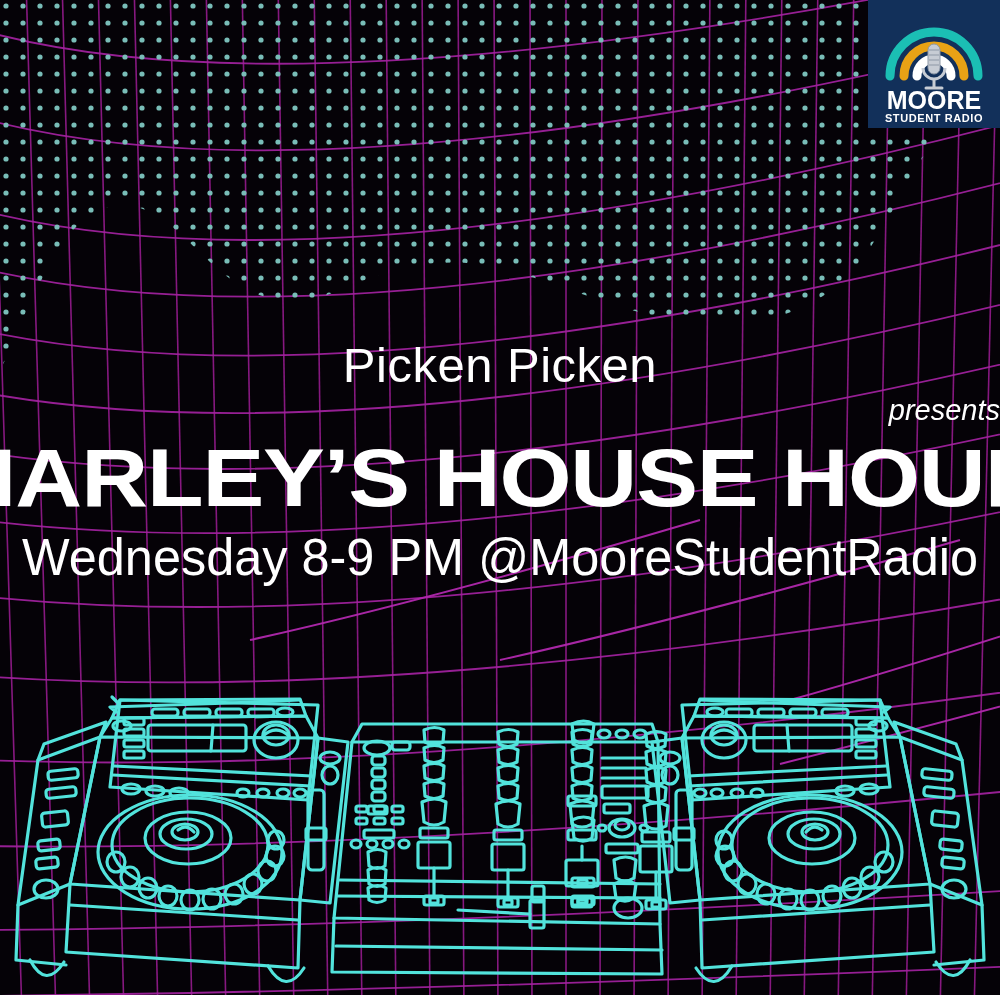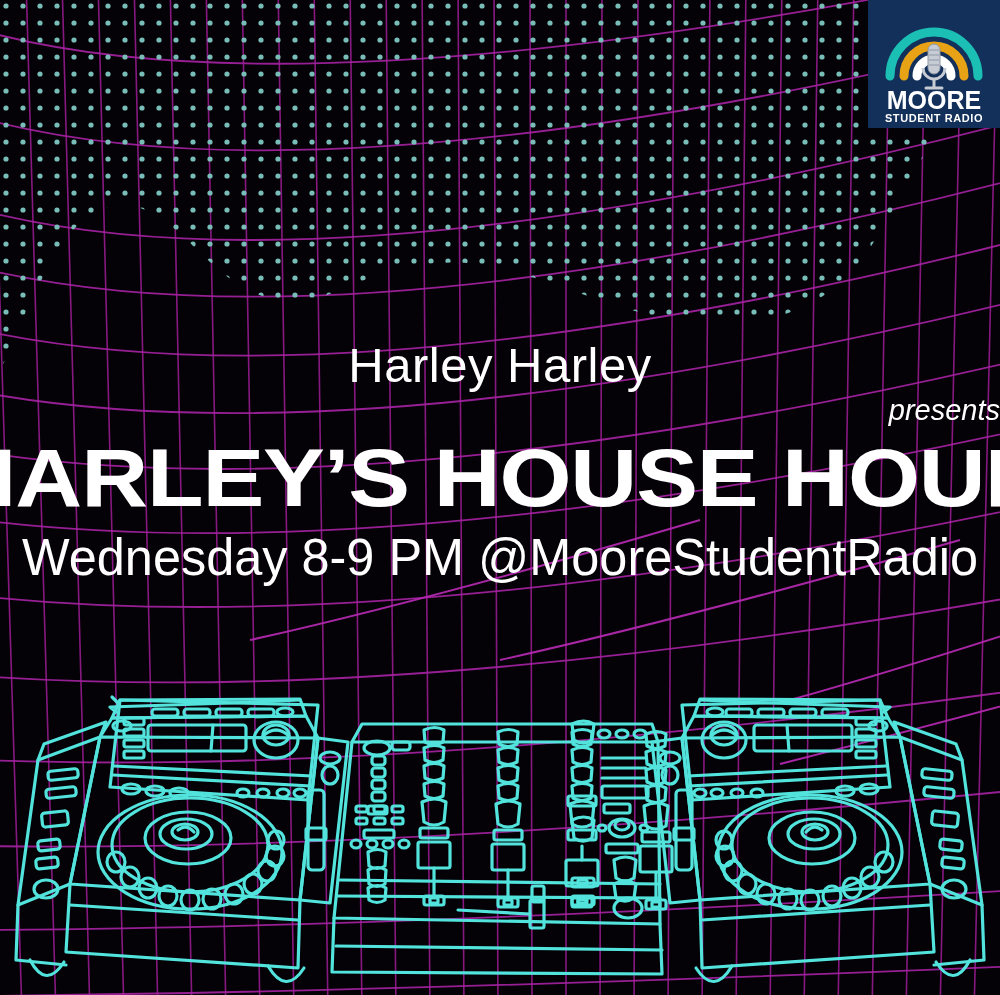--- a/index.html
+++ b/index.html
@@ -429,21 +429,21 @@
         <path d="M 70 905 L 298 920"></path>
         <path d="M 18 905 L 16 960 L 66 965"></path>
         <path d="M 30 960 q 16 30 34 2"></path>
         <path d="M 268 966 q 18 30 36 2"></path>
       </g>
 
     </g>
   </svg>
 
   <div id="text-block">
-    <div id="presenter-name">Harley Harley</div>
+    <div id="presenter-name">Picken Picken</div>
     <div id="presents-label">presents</div>
     <div id="show-title">HARLEY’S HOUSE HOUR</div>
     <div id="schedule-line">Wednesday 8-9 PM @MooreStudentRadio</div>
   </div>
 
   <div id="logo-badge">
     <svg width="132" height="128" viewBox="0 0 132 128">
       <rect x="0" y="0" width="132" height="128" fill="#12305a"></rect>
 
       <path d="M 22 76 A 44 44 0 0 1 110 76" fill="none" stroke="#1bbfb4" stroke-width="9" stroke-linecap="round"></path>

